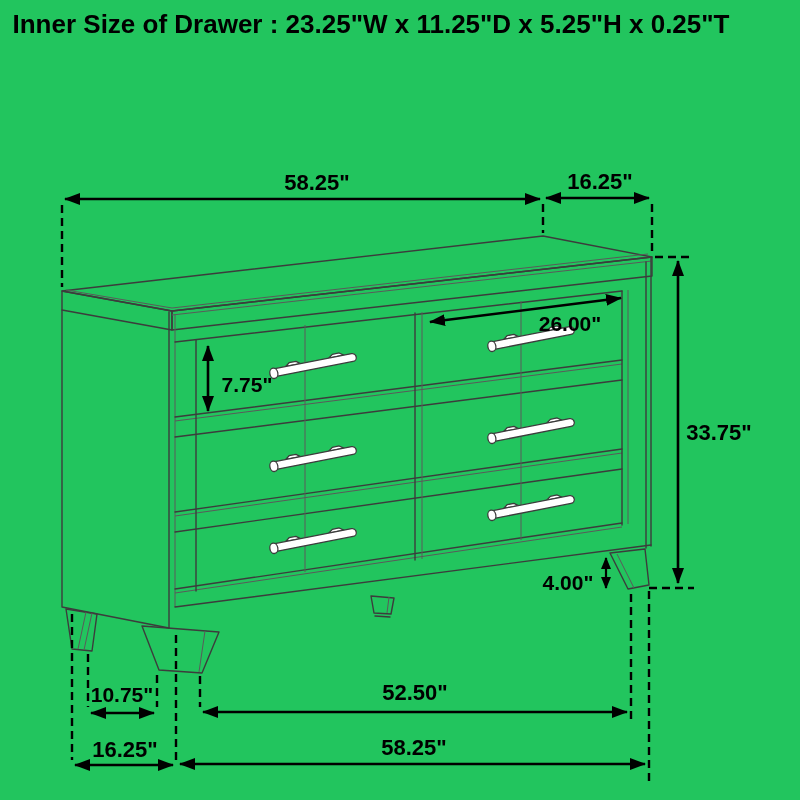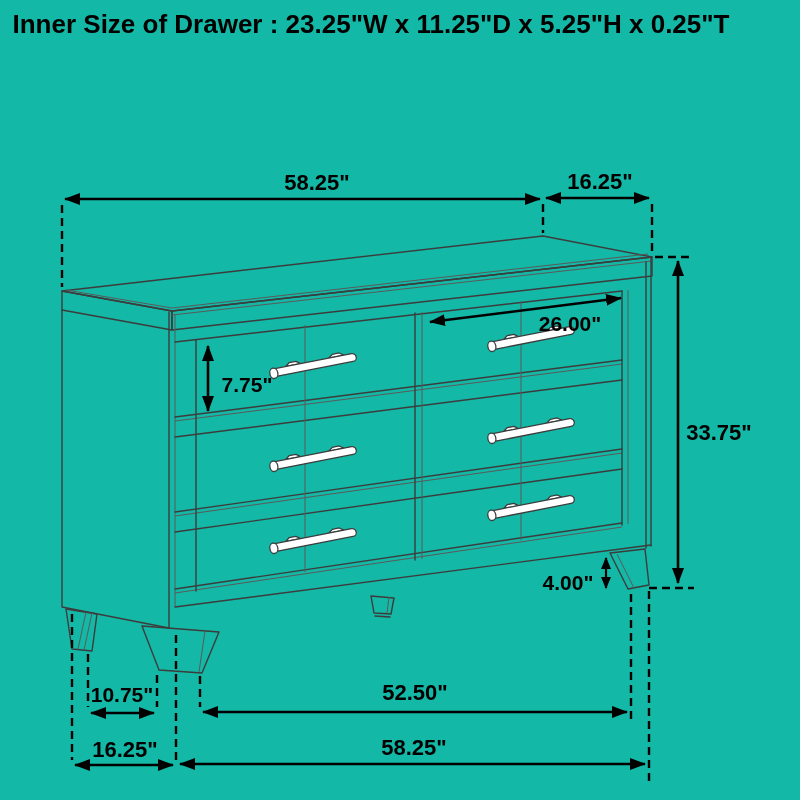--- a/index.html
+++ b/index.html
@@ -1,16 +1,16 @@
 <!DOCTYPE html>
 <html><head>
 <meta charset="utf-8">
 <style>
   html,body{margin:0;padding:0;background:#ffffff;}
-  .page{width:800px;height:800px;position:relative;background:#14b8a6;overflow:hidden;
+  .page{width:800px;height:800px;position:relative;background:#22c55e;overflow:hidden;
         font-family:"Liberation Sans",sans-serif;}
   svg{display:block;}
   .furn{stroke:#3c3c3c;stroke-width:1.4;fill:none;stroke-linejoin:round;stroke-linecap:round;}
   .furn-thin{stroke:#5a5a5a;stroke-width:1;fill:none;}
   .furn-white{stroke:#3c3c3c;stroke-width:1.3;fill:#ffffff;stroke-linejoin:round;}
   .dim-arrow{stroke:#000;stroke-width:2.6;fill:none;}
   .dim-arrow-thin{stroke:#000;stroke-width:2.2;fill:none;}
   .guide{stroke:#000;stroke-width:2.4;fill:none;stroke-dasharray:8 5;}
   .dim-label{font-family:"Liberation Sans",sans-serif;font-weight:700;font-size:22px;fill:#000;text-anchor:middle;}
   .dim-label-sm{font-family:"Liberation Sans",sans-serif;font-weight:700;font-size:21px;fill:#000;text-anchor:middle;}

